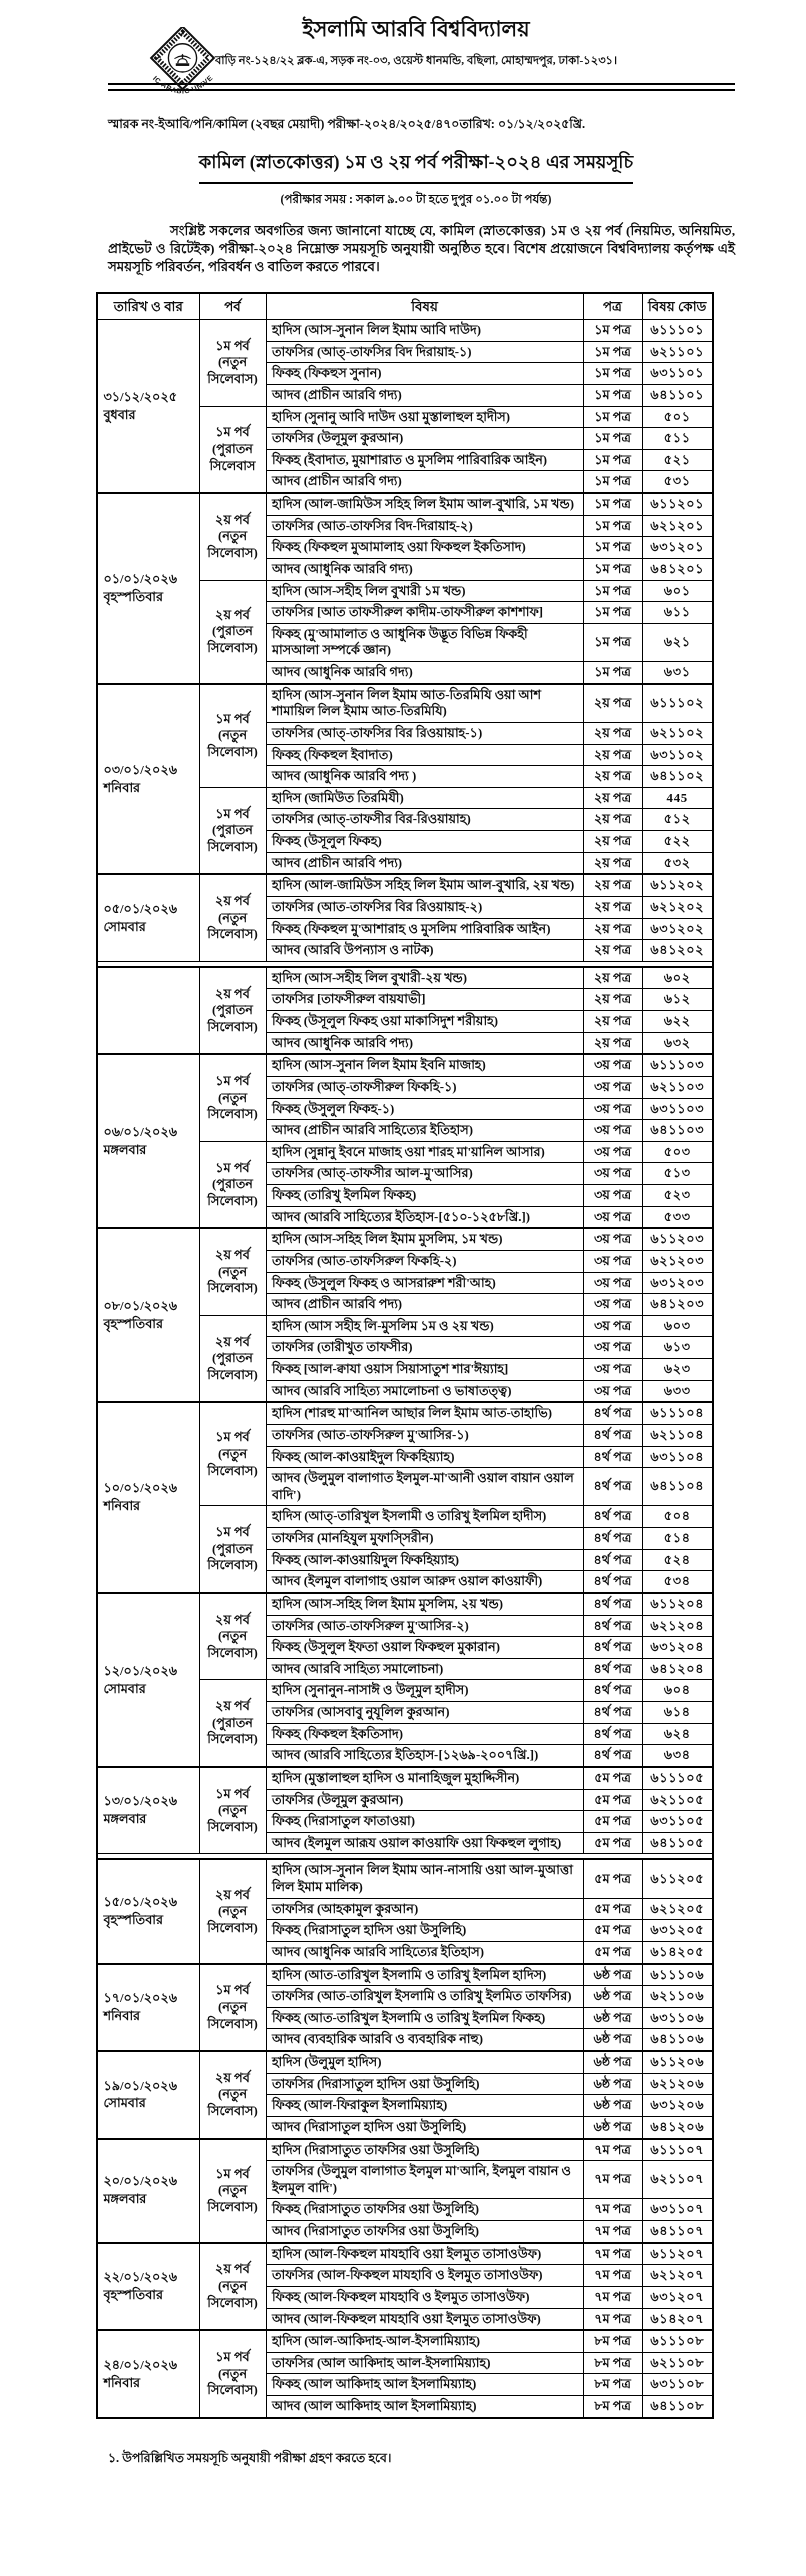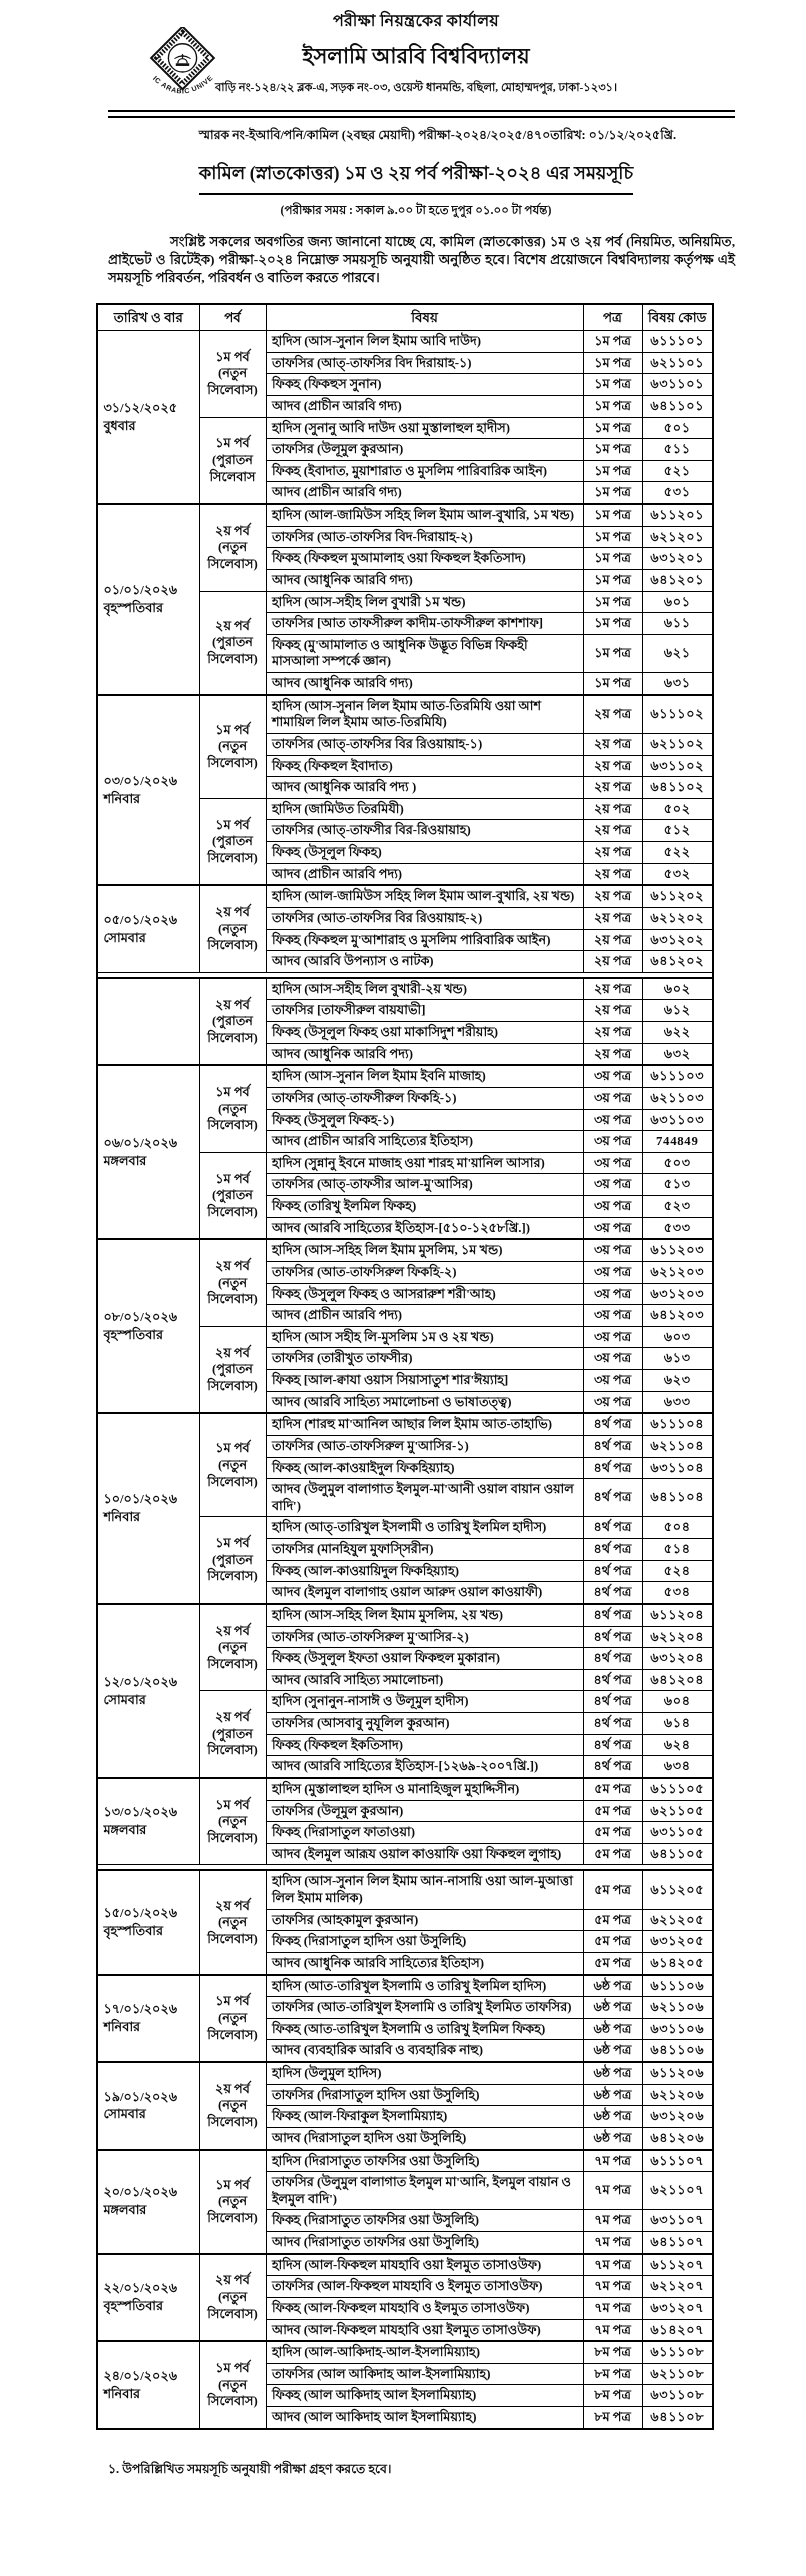--- a/index.html
+++ b/index.html
@@ -18,21 +18,21 @@
   
   .letterhead{width:638px;margin-left:97px;text-align:center;}
   .office-line{font-size:16px;letter-spacing:0.3px;}
   .university-line{font-size:21px;margin-top:4.7px;}
   .contact-line{font-size:14px;margin-top:6.7px;font-family:"Liberation Serif","DejaVu Serif",serif;}
   .contact-line .sep{display:inline-block;width:23px;}
   .address-line{font-size:11.4px;margin-top:4px;}
   .logo-wrap{position:absolute;left:142px;top:27px;width:81px;height:90px;}
   
   .double-rule{margin:12px 71px 0 108px;height:4px;border-top:2.7px solid #000;border-bottom:2px solid #000;}
-  .memo-row{display:flex;justify-content:flex-end;align-items:baseline;margin:8px 71px 0 108px;font-size:12.4px;}
+  .memo-row{display:flex;justify-content:flex-start;align-items:baseline;margin:24px 71px 0 108px;font-size:12.4px;}
   .memo-date{margin-right:59px;}
   .title-block{width:638px;margin-left:97px;text-align:center;margin-top:13.4px;}
   .doc-title{display:inline-block;font-size:18px;border-bottom:2px solid #000;padding-bottom:2.7px;}
   .doc-subtitle{width:638px;margin-left:97px;text-align:center;font-size:11.8px;margin-top:6px;}
   .intro-para{margin:12px 71px 0 108px;font-size:13.4px;line-height:1.34;text-align:justify;text-indent:62px;}
   
   table.schedule{border-collapse:collapse;table-layout:fixed;width:616px;margin:16px 0 0 96px;border:2px solid #000;}
   table.schedule th,table.schedule td{border:1.3px solid #000;padding:2px 5.4px;font-size:12.8px;line-height:1.3;vertical-align:middle;box-sizing:border-box;}
   table.schedule th{font-size:13.4px;text-align:center;padding:4px 1.3px;}
   td.date-cell{text-align:left;padding:1.3px 1.3px;}
@@ -65,21 +65,20 @@
       <path d="M60 40 q3 3 0 7 q-3 -4 0 -7" fill="#111"></path>
       <path d="M48 47 q12 -8 24 0" fill="none" stroke="#111" stroke-width="1.5"></path>
       <path id="logo-arc" d="M14 76 Q60 122 106 76" fill="none" stroke="none"></path>
       <text font-size="10.5" font-family="Liberation Sans, sans-serif" font-weight="bold" fill="#111" letter-spacing="1">
         <textPath href="#logo-arc" startOffset="50%" text-anchor="middle">ISLAMIC ARABIC UNIVERSITY</textPath>
       </text>
     </svg>
   </div>
 
   <div class="letterhead">
-    <div class="office-line">পরীক্ষা নিয়ন্ত্রকের কার্যালয়</div>
     <div class="university-line">ইসলামি আরবি বিশ্ববিদ্যালয়</div>
     <div class="address-line">বাড়ি নং-১২৪/২২ ব্লক-এ, সড়ক নং-০৩, ওয়েস্ট ধানমন্ডি, বছিলা, মোহাম্মদপুর, ঢাকা-১২৩১।</div>
   </div>
 
   <div class="double-rule"></div>
 
   <div class="memo-row">
     <span>স্মারক নং-ইআবি/পনি/কামিল (২বছর মেয়াদী) পরীক্ষা-২০২৪/২০২৫/৪৭০</span>
     <span class="memo-date">তারিখ: ০১/১২/২০২৫খ্রি.</span>
   </div>
@@ -223,21 +222,21 @@
         </tr>
         <tr>
           <td class="subject-cell">আদব (আধুনিক আরবি পদ্য )</td>
           <td class="paper-cell">২য় পত্র</td>
           <td class="code-cell">৬৪১১০২</td>
         </tr>
         <tr>
           <td class="part-cell" rowspan="4">১ম পর্ব (পুরাতন সিলেবাস)</td>
           <td class="subject-cell">হাদিস (জামিউত তিরমিযী)</td>
           <td class="paper-cell">২য় পত্র</td>
-          <td class="code-cell">৫০২</td>
+          <td class="code-cell">445</td>
         </tr>
         <tr>
           <td class="subject-cell">তাফসির (আত্-তাফসীর বির-রিওয়ায়াহ)</td>
           <td class="paper-cell">২য় পত্র</td>
           <td class="code-cell">৫১২</td>
         </tr>
         <tr>
           <td class="subject-cell">ফিকহ (উসূলুল ফিকহ)</td>
           <td class="paper-cell">২য় পত্র</td>
           <td class="code-cell">৫২২</td>
@@ -316,21 +315,21 @@
           <td class="code-cell">৬২১১০৩</td>
         </tr>
         <tr>
           <td class="subject-cell">ফিকহ (উসুলুল ফিকহ-১)</td>
           <td class="paper-cell">৩য় পত্র</td>
           <td class="code-cell">৬৩১১০৩</td>
         </tr>
         <tr>
           <td class="subject-cell">আদব (প্রাচীন আরবি সাহিত্যের ইতিহাস)</td>
           <td class="paper-cell">৩য় পত্র</td>
-          <td class="code-cell">744849</td>
+          <td class="code-cell">৬৪১১০৩</td>
         </tr>
         <tr>
           <td class="part-cell" rowspan="4">১ম পর্ব (পুরাতন সিলেবাস)</td>
           <td class="subject-cell">হাদিস (সুন্নানু ইবনে মাজাহ ওয়া শারহ মা'য়ানিল আসার)</td>
           <td class="paper-cell">৩য় পত্র</td>
           <td class="code-cell">৫০৩</td>
         </tr>
         <tr>
           <td class="subject-cell">তাফসির (আত্-তাফসীর আল-মু'আসির)</td>
           <td class="paper-cell">৩য় পত্র</td>

